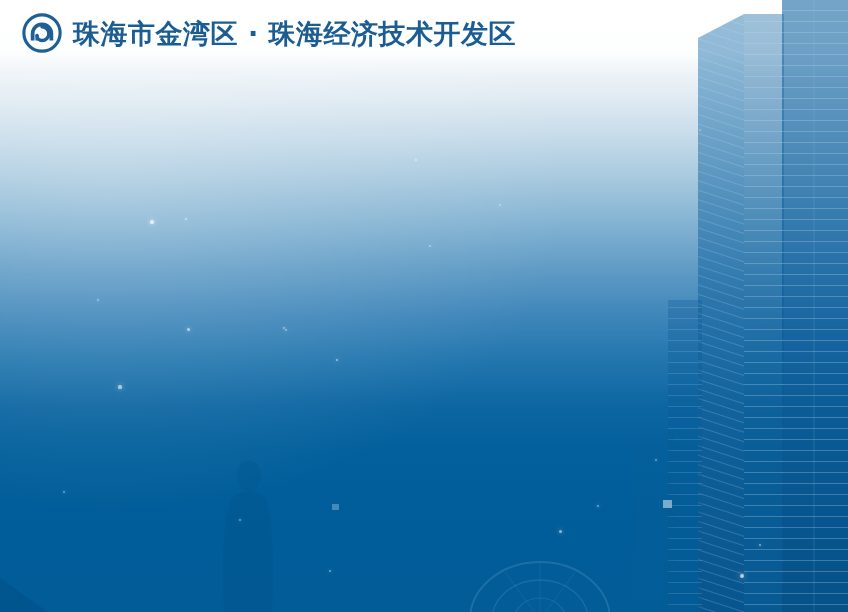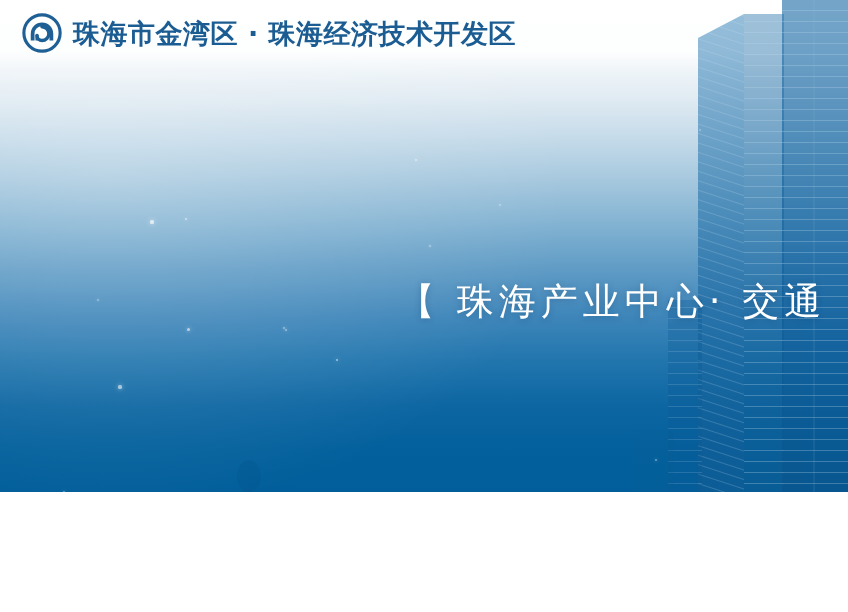--- a/index.html
+++ b/index.html
@@ -7,21 +7,21 @@
     padding: 0;
     background: #ffffff;
   }
   body {
     font-family: "Liberation Sans", "DejaVu Sans", sans-serif;
   }
 
   .screen {
     position: relative;
     width: 848px;
-    height: 492px;
+    height: 612px;
     overflow: hidden;
     background: #ffffff;
   }
 
   
   .hero {
     position: absolute;
     left: 0;
     top: 0;
     width: 848px;
@@ -269,16 +269,15 @@
     <svg class="brand-logo" viewBox="0 0 64 64">
       <circle cx="32" cy="32" r="29" fill="none" stroke="#1e5f95" stroke-width="5"></circle>
       <path d="M17 44 L17 33 A15 15 0 0 1 47 33 L47 44" fill="none" stroke="#1e5f95" stroke-width="6" stroke-linecap="butt"></path>
       <path d="M32 22 A11 11 0 0 1 43 33 A11 11 0 0 1 32 44 A8 8 0 0 1 24 36" fill="none" stroke="#1e5f95" stroke-width="5.5" stroke-linecap="round"></path>
       <path d="M24 44 L24 35" fill="none" stroke="#1e5f95" stroke-width="5" stroke-linecap="butt"></path>
     </svg>
     <div class="brand-title">珠海市金湾区 · 珠海经济技术开发区</div>
   </div>
 
   <div class="hero-copy">
-    <div class="hero-subline">【 珠海产业中心· 交通</div>
   </div>
 
 </div>
 
 </body></html>

